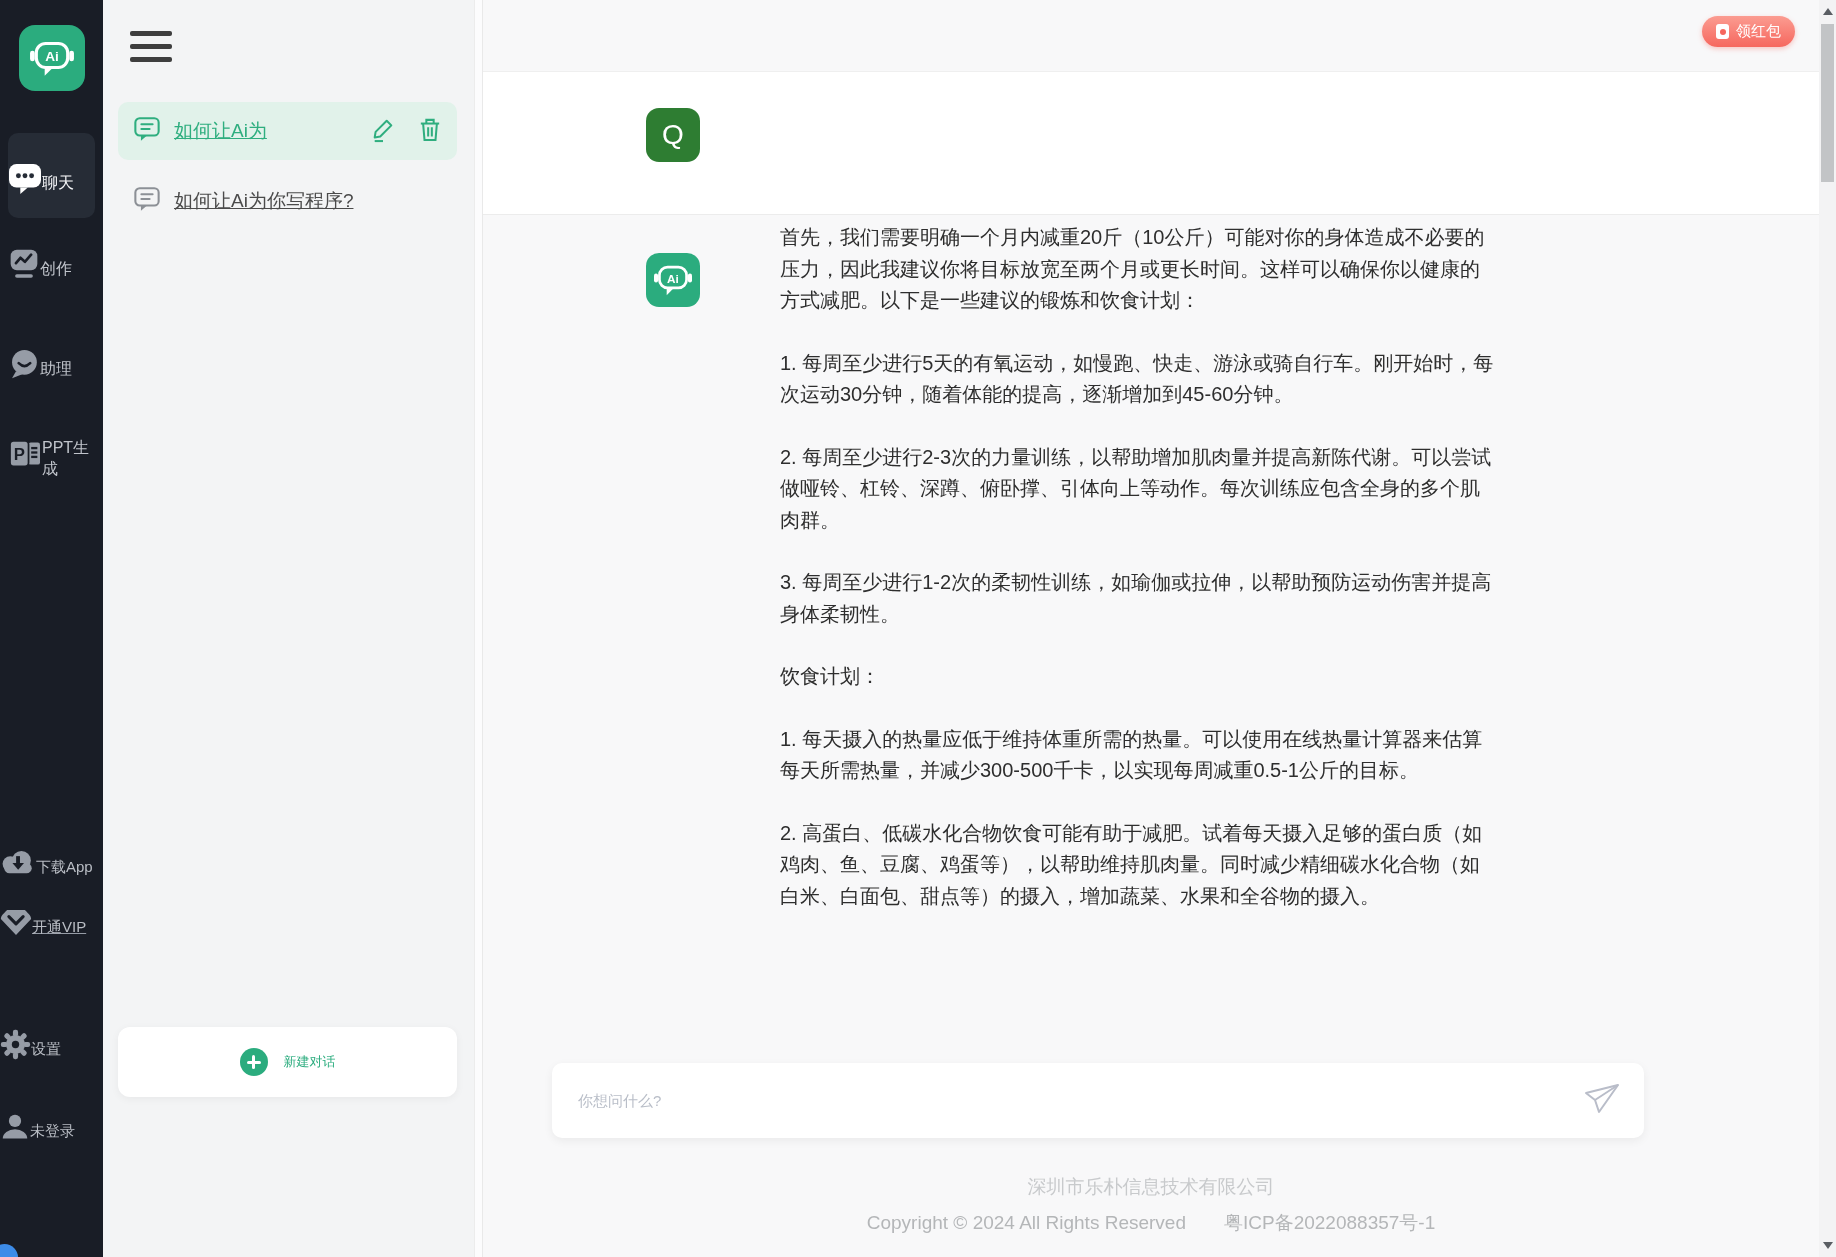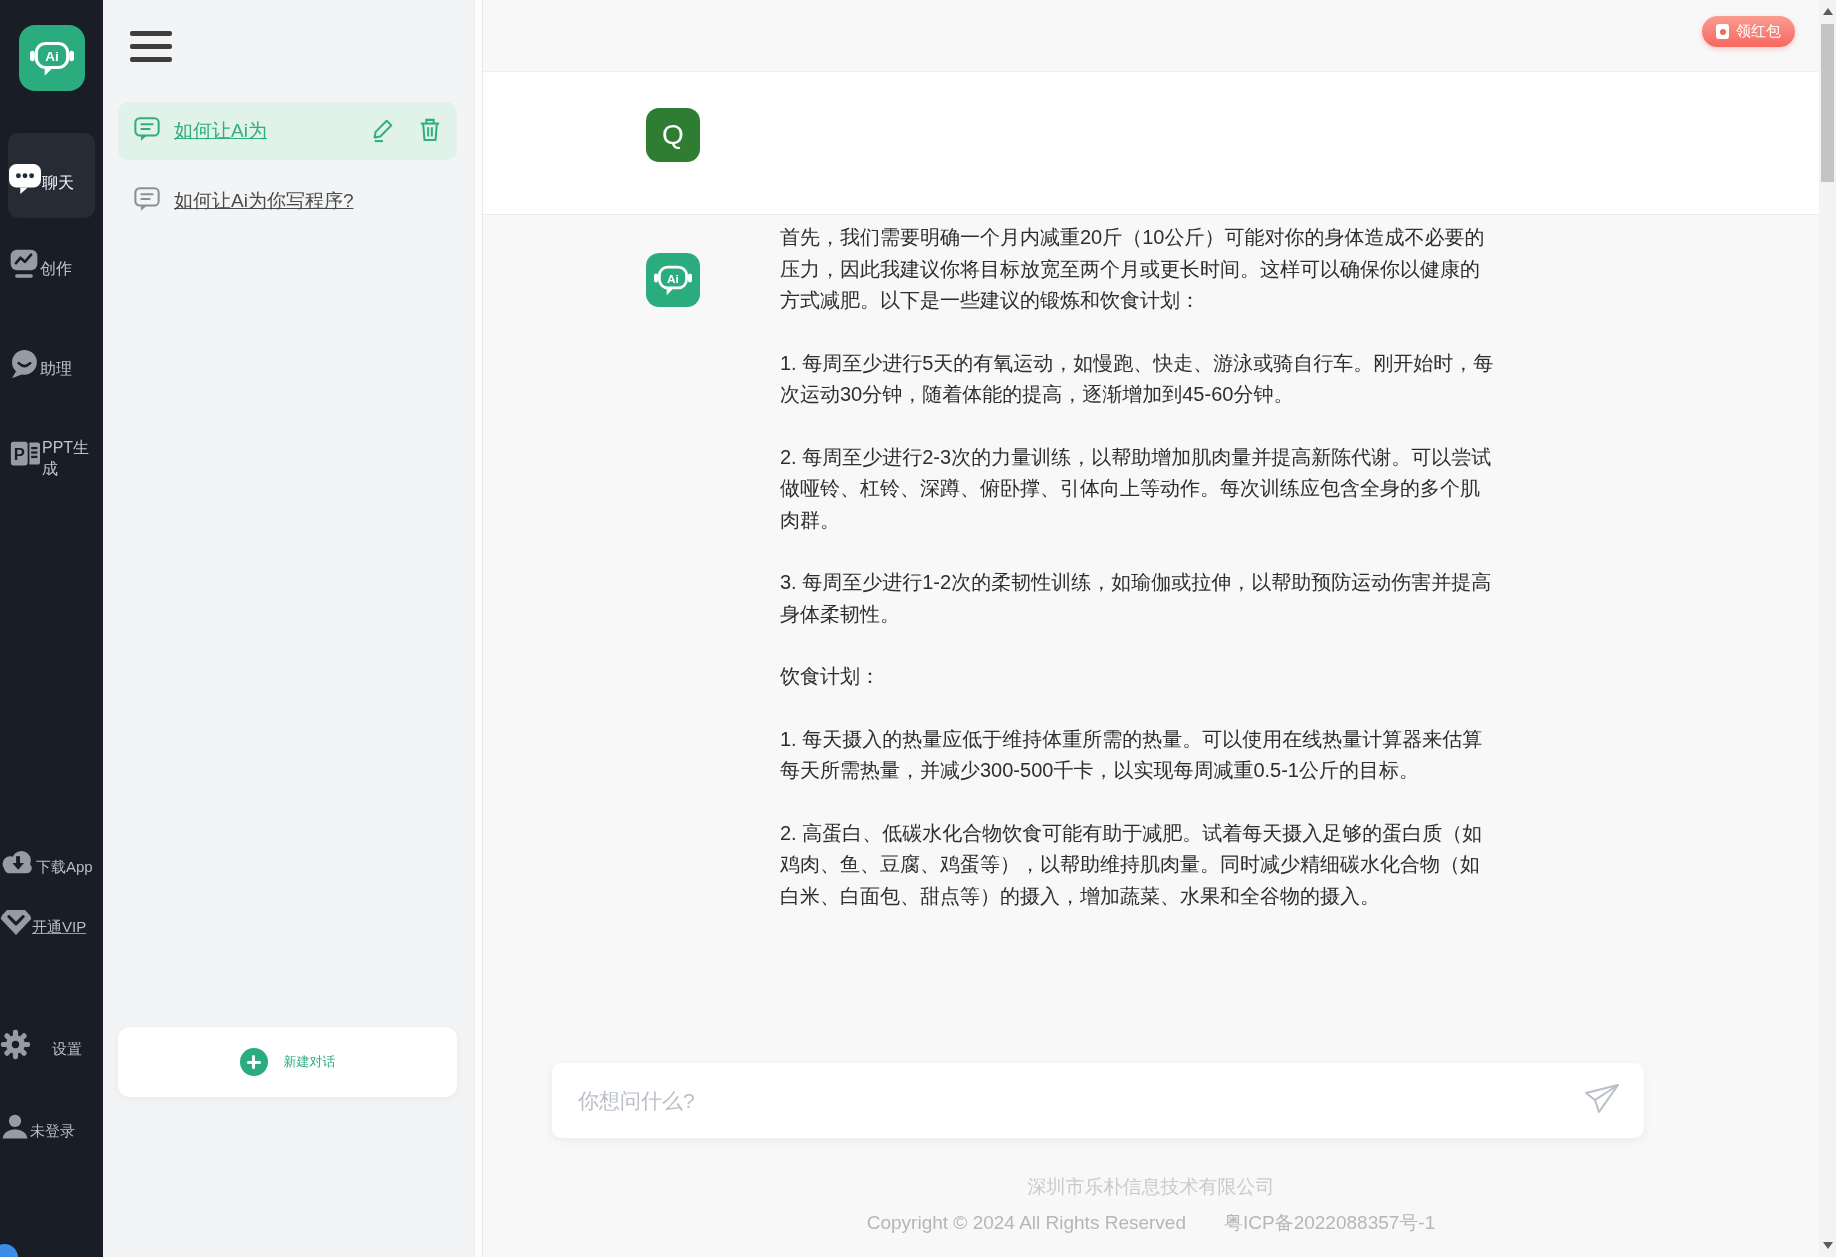--- a/index.html
+++ b/index.html
@@ -22,21 +22,21 @@
   .nav-item.active .nav-label { color:#f4f5f7; }
   .nav-chat { top:133px; }
   .nav-create { top:238px; }
   .nav-assistant { top:339px; }
   .nav-ppt { top:422px; }
   .nav-bottom { position:absolute; left:0; width:112px; display:flex; flex-direction:row;
                 align-items:center; color:#969ca6; cursor:pointer; }
   .nav-bottom .nav-label { margin-top:5px; font-size:15px; color:#b9bdc4; }
   .nav-download { top:849px; }
   .nav-vip { top:908px;text-decoration:underline; }
-  .nav-settings { top:1029px;gap:21px; }
+  .nav-settings { top:1029px; }
   .nav-login { top:1113px; }
   .corner-dot { position:absolute; left:-9px; top:1244px; width:27px; height:27px; border-radius:50%;
                 background:#3d8ce8; z-index:30; }
 
   
   .chat-panel { position:absolute; left:103px; top:0; width:373px; height:1257px; background:#f3f4f5; z-index:10; }
   .hamburger { position:absolute; left:27px; top:31px; width:42px; cursor:pointer; }
   .hamburger i { display:block; height:4.5px; background:#3e3e3e; border-radius:2px; margin-bottom:8.5px; }
   .chat-item { position:absolute; left:15px; width:339px; display:flex; align-items:center;
                padding:0 16px; cursor:pointer; border-radius:10px; }
@@ -82,21 +82,21 @@
                 border:none; cursor:pointer; z-index:25; box-shadow:0 2px 5px rgba(246,103,94,0.35); }
   .red-packet .rp-label { color:#fff; font-size:15px; }
   .env { width:13px; height:15px; background:#ffffff; border-radius:3px; position:relative; }
   .env::before { content:""; position:absolute; left:3.5px; top:4.5px; width:6px; height:6px; border-radius:50%;
                  background:#f6675e; }
 
   
   .composer { position:absolute; left:552px; top:1063px; width:1092px; height:75px; background:#ffffff;
               border-radius:10px; box-shadow:0 3px 10px rgba(0,0,0,0.06); z-index:15; display:flex; align-items:center; }
   .composer input { flex:1; height:100%; border:none; outline:none; background:transparent;
-                    padding:0 20px 0 26px; font-size:21px; color:#333; font-family:inherit; }
+                    padding:0 20px 0 26px; font-size:15px; color:#333; font-family:inherit; }
   .composer input::placeholder { color:#b9bec8; }
   .send-btn { background:none; border:none; cursor:pointer; margin-right:22px; display:flex; }
 
   
   .footer { position:absolute; left:483px; top:1174px; width:1336px; text-align:center; z-index:14; }
   .footer .company { font-size:19px; color:#c8cacc; }
   .footer .copyline { margin-top:10px; font-size:19px; color:#b4b6b8; }
   .footer .icp { margin-left:38px; }
 
   

